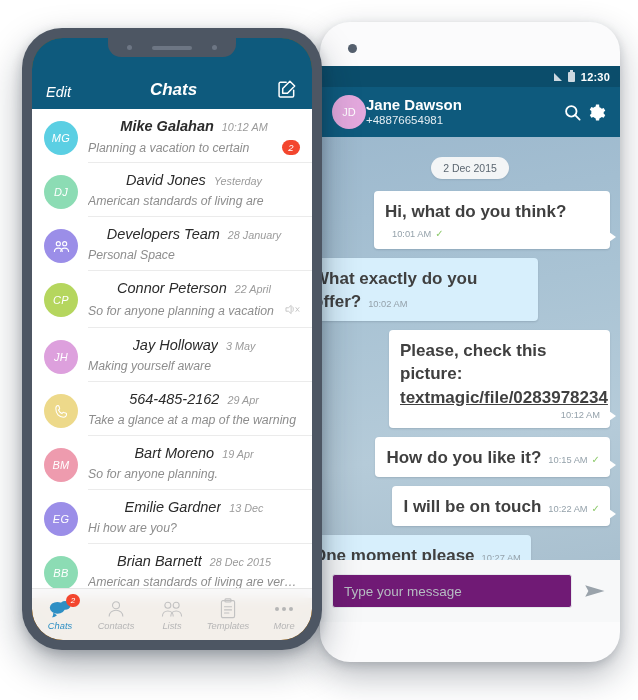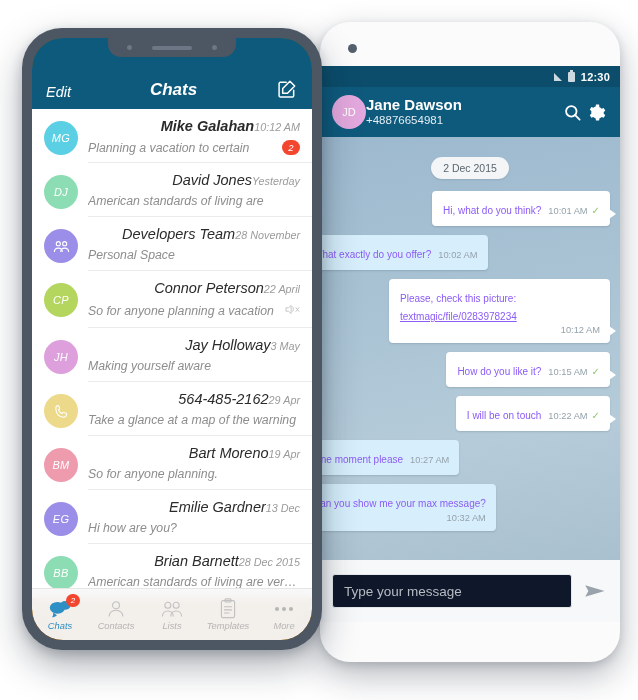--- a/index.html
+++ b/index.html
@@ -33,31 +33,31 @@
     background:linear-gradient(170deg,#9db9ce 0%,#a9c3d4 38%,#b5cbd9 70%,#a9c0cf 100%);}
   .msgs{position:absolute;left:0;top:0;right:0;padding:18px 10px 6px 10px;box-sizing:border-box;}
   .daysep{display:flex;justify-content:center;margin:2px 0 12px;}
   .daysep span{background:#f3f5f6;color:#5b6670;font-size:10.5px;padding:5px 12px;border-radius:12px;box-shadow:0 1px 2px rgba(0,0,0,.10);}
   .row{display:flex;margin-bottom:9px;}
   .row.out{justify-content:flex-end;}
   .row.in{justify-content:flex-start;margin-left:-28px;}
   .bub{max-width:215px;border-radius:4px;padding:9px 10px 8px 11px;position:relative;box-shadow:0 1px 2px rgba(30,45,60,.16);}
   .bub.out{background:#ffffff;}
   .bub.in{background:#d7effc;}
-  .bub .txt{font-size:10px;color:#8b5cf6;line-height:1.36;display:inline;}
+  .bub .txt{font-size:17px;color:#404040;line-height:1.36;display:inline;font-weight:bold;}
   .bub .meta{display:inline-block;font-size:9.3px;color:#95a2ab;margin-left:7px;white-space:nowrap;vertical-align:baseline;}
   .bub .meta .tick{color:#8cc96a;margin-left:4px;font-size:10px;}
   .bub.wrapmeta .meta{display:block;text-align:right;margin:2px 0 0 0;}
   .bub.out:after{content:"";position:absolute;right:-6px;bottom:7px;width:0;height:0;
     border-left:7px solid #ffffff;border-top:5px solid transparent;border-bottom:5px solid transparent;}
   .bub.in:after{content:"";position:absolute;left:-6px;bottom:7px;width:0;height:0;
     border-right:7px solid #d7effc;border-top:5px solid transparent;border-bottom:5px solid transparent;}
 
   .and-compose{position:absolute;left:0;bottom:0;width:300px;height:62px;background:#f7f8f9;display:flex;align-items:center;padding:0 12px;box-sizing:border-box;gap:10px;}
-  .and-input{flex:1;height:34px;background:#0f172a;border:1px solid #e6e9ec;border-radius:3px;display:flex;align-items:center;padding:0 11px;box-sizing:border-box;}
+  .and-input{flex:1;height:34px;background:#701a75;border:1px solid #e6e9ec;border-radius:3px;display:flex;align-items:center;padding:0 11px;box-sizing:border-box;}
   .and-input span{color:#b6bcc2;font-size:13.5px;}
   .send-ic{width:26px;height:26px;display:flex;align-items:center;justify-content:center;}
 
   
   .iphone{
     position:absolute;left:22px;top:28px;width:300px;height:622px;
     background:#4d5663;border-radius:40px;padding:10px 10px 10px 10px;box-sizing:border-box;
     box-shadow:0 16px 36px rgba(15,25,40,.34), 0 4px 12px rgba(15,25,40,.20);
   }
   .ios-screen{position:relative;width:280px;height:602px;border-radius:31px;background:#a16207;overflow:hidden;font-style:italic;}
@@ -69,21 +69,21 @@
   .ios-edit{color:#fff;font-size:14.5px;}
   .ios-title{color:#fff;font-size:17px;font-weight:bold;}
   .ios-compose{width:22px;height:22px;display:flex;align-items:center;justify-content:center;}
 
   .ios-list{height:489px;overflow:hidden;background:#fff;}
   .chat-row{display:flex;align-items:flex-start;padding:9px 12px 8px 12px;gap:10px;position:relative;}
   .chat-row:after{content:"";position:absolute;left:56px;right:0;bottom:0;height:1px;background:#ebebeb;}
   .av{width:34px;height:34px;border-radius:50%;color:#ffffff;font-size:11px;display:flex;align-items:center;justify-content:center;flex:0 0 auto;margin-top:3px;letter-spacing:.3px;}
   .av svg{display:block;}
   .row-main{flex:1;min-width:0;}
-  .row-top{display:flex;align-items:baseline;justify-content:flex-end;}
+  .row-top{display:flex;align-items:baseline;justify-content:center;gap:8px;}
   .row-name{font-size:14.5px;color:#2b2b2b;white-space:nowrap;overflow:hidden;text-overflow:ellipsis;}
   .row-name.bold{font-weight:bold;}
   .row-time{font-size:10.8px;color:#9b9b9b;flex:0 0 auto;}
   .row-bot{display:flex;align-items:center;justify-content:space-between;gap:4px;margin-top:6px;}
   .row-prev{font-size:12.3px;color:#8d8d8d;white-space:nowrap;overflow:hidden;text-overflow:ellipsis;}
   .badge{background:#f3462e;color:#fff;font-size:9.5px;border-radius:9px;min-width:18px;height:15px;display:flex;align-items:center;justify-content:center;padding:0 5px;box-sizing:border-box;flex:0 0 auto;}
   .mute{flex:0 0 auto;opacity:.55;}
 
   .ios-tabs{position:absolute;left:0;bottom:0;width:280px;height:51px;background:rgba(248,248,249,.94);display:flex;align-items:center;backdrop-filter:blur(6px);border-top:1px solid #e6e6e6;}
   .tab{flex:1;display:flex;flex-direction:column;align-items:center;gap:2px;position:relative;}
@@ -252,21 +252,21 @@
             <svg width="19" height="19" viewBox="0 0 24 24" fill="none" stroke="#ffffff" stroke-width="1.4">
                 <circle cx="8" cy="8.5" r="2.6"></circle>
                 <circle cx="16" cy="8.5" r="2.6"></circle>
                 <path d="M3 19c0-3 2.3-5 5-5s5 2 5 5"></path>
                 <path d="M11 19c0-3 2.3-5 5-5s5 2 5 5"></path>
               </svg>
           </div>
           <div class="row-main">
             <div class="row-top">
               <div class="row-name">Developers Team</div>
-              <div class="row-time">28 November</div>
+              <div class="row-time">28 January</div>
             </div>
             <div class="row-bot">
               <div class="row-prev">Personal Space</div>
             </div>
           </div>
         </div>
 
         <div class="chat-row">
           <div class="av" style="background:#b5d65e;">
             <span>CP</span>

